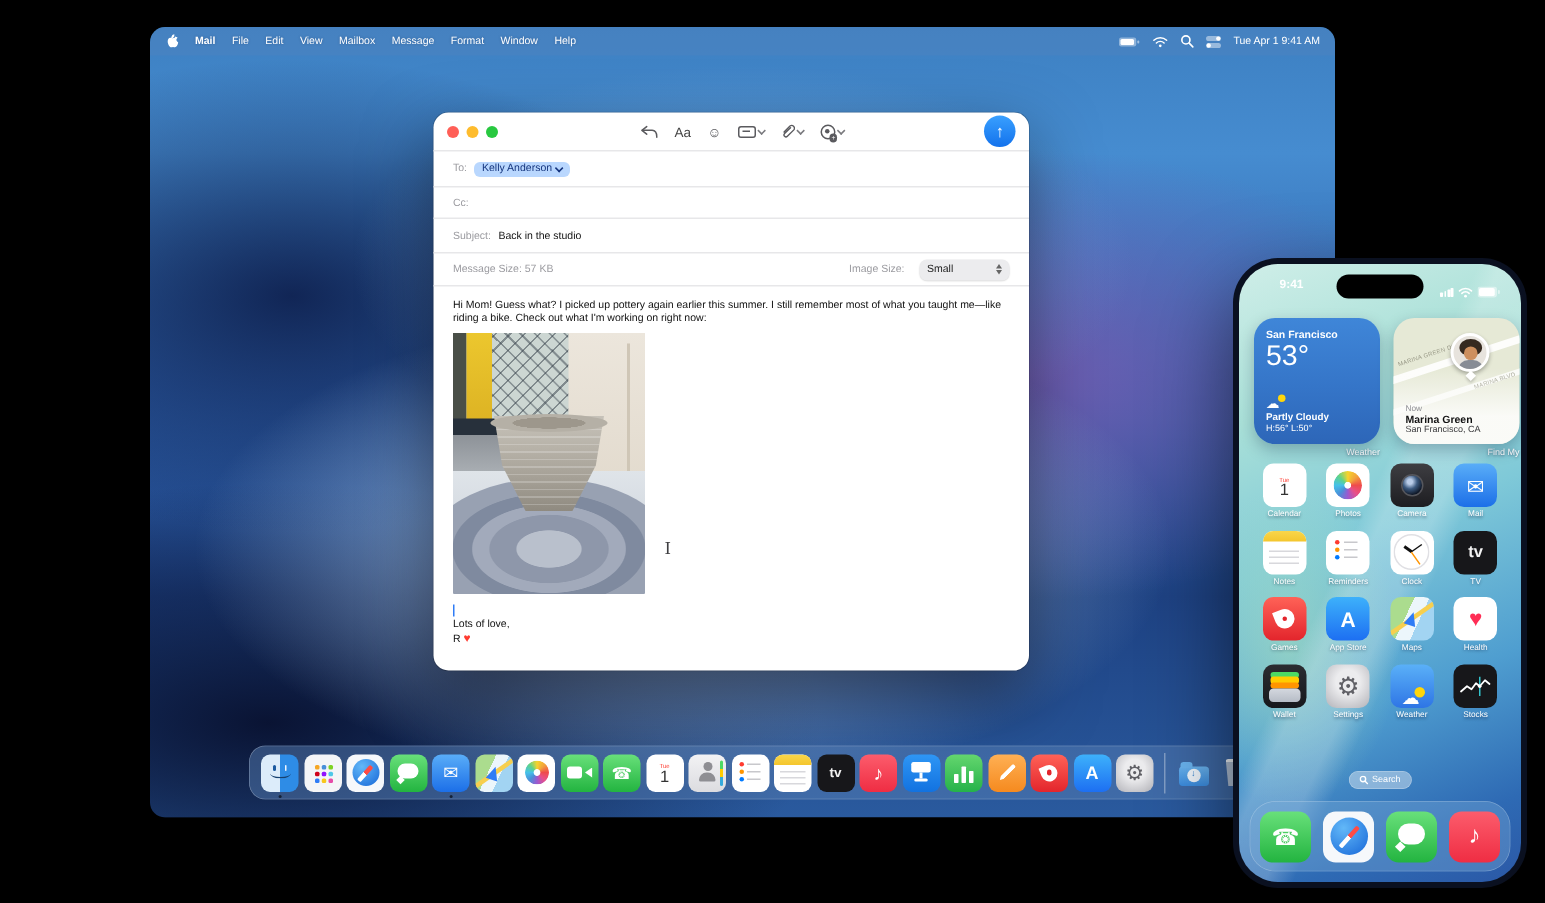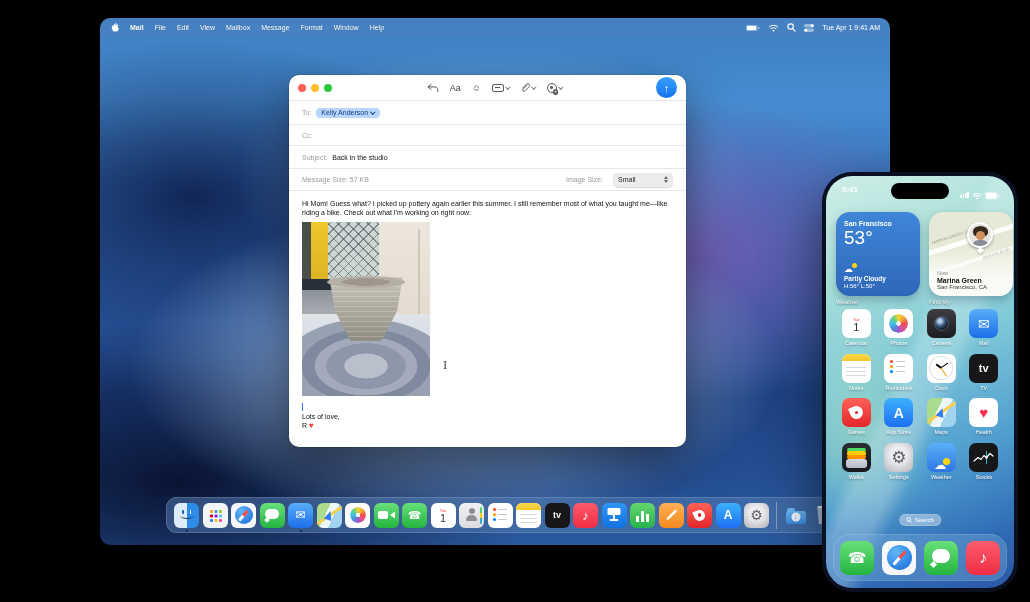--- a/index.html
+++ b/index.html
@@ -166,26 +166,26 @@
 
   
   .iphone { position:absolute; left:822px; top:172px; width:196px; height:420px; border-radius:30px;
     background:#0a1020; padding:4px; box-shadow:0 22px 55px rgba(0,0,0,.55); }
   .screen { position:relative; width:188px; height:412px; border-radius:26px; overflow:hidden;
     background:
       linear-gradient(115deg, transparent 42%, rgba(255,255,255,.22) 46% 55%, transparent 60%),
       radial-gradient(60% 40% at 18% 62%, rgba(170,225,190,.6) 0%, rgba(170,225,190,0) 65%),
       linear-gradient(158deg,#cfeee8 0%,#a9e0d8 22%,#7fc9d8 44%,#4f9ed0 68%,#2e6ab4 88%,#2b58a6 100%); }
   .dyn-island { position:absolute; top:7px; left:50%; transform:translateX(-50%); width:58px; height:16px; border-radius:9px; background:#000; }
-  .p-time { position:absolute; top:9px; left:16px; color:#fff; font-size:8px; font-weight:700; }
+  .p-time { position:absolute; top:9px; left:27px; color:#fff; font-size:8px; font-weight:700; }
   .p-status { position:absolute; top:10px; right:14px; display:flex; align-items:center; gap:3px; }
   .sig-bars { display:flex; align-items:flex-end; gap:.8px; }
   .sig-bars i { display:block; width:1.6px; background:#fff; border-radius:.5px; }
   .widgets { position:absolute; top:36px; left:10px; right:10px; display:flex; gap:9px; }
-  .wgt-wrap { width:84px; display:flex; flex-direction:column; align-items:flex-start; }
+  .wgt-wrap { width:84px; display:flex; flex-direction:column; align-items:flex-end; }
   .wgt { width:84px; height:84px; border-radius:14px; overflow:hidden; position:relative; box-shadow:0 4px 10px rgba(0,20,50,.25); }
   .wgt-label { margin-top:2.5px; font-size:6px; color:#fff; text-shadow:0 1px 2px rgba(0,0,40,.5); }
   .w-weather { background:linear-gradient(180deg,#3f86d8 0%,#3575c8 55%,#2d66b8 100%); color:#fff; padding:8px 8px 7px; display:flex; flex-direction:column; }
   .ww-city { font-size:7px; font-weight:600; }
   .ww-temp { font-size:19px; font-weight:300; line-height:21px; }
   .ww-cloud { margin-top:auto; position:relative; width:12px; height:9px; font-size:9px; line-height:9px; }
   .ww-sun { position:absolute; right:-1px; top:-2px; width:5px; height:5px; border-radius:50%; background:#ffd60a; }
   .ww-cg { position:relative; z-index:1; }
   .ww-cond { font-size:6.5px; font-weight:600; margin-top:1px; }
   .ww-hilo { font-size:6px; margin-top:1px; }

